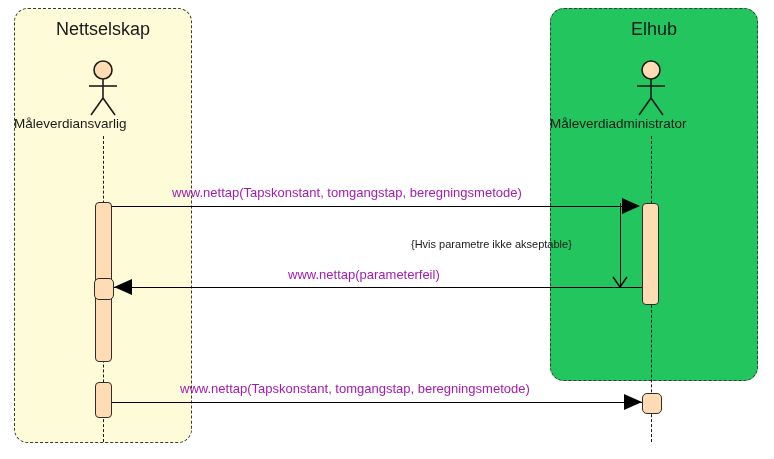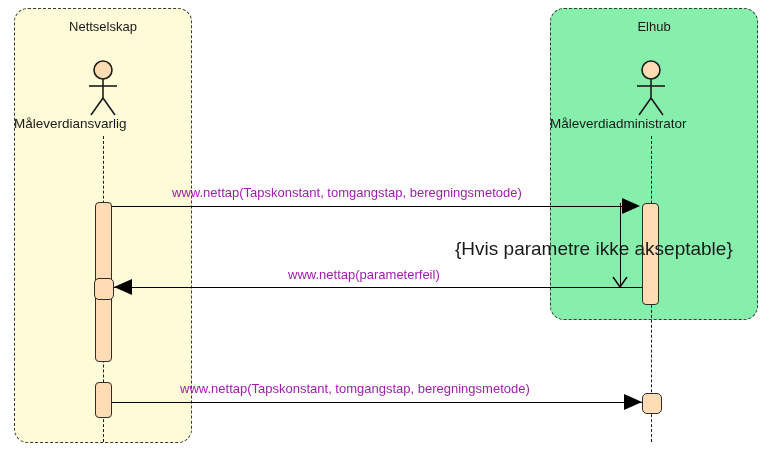--- a/index.html
+++ b/index.html
@@ -22,21 +22,21 @@
     border: 1px dashed #3a3a3a;
     border-radius: 14px;
     box-sizing: border-box;
   }
   .partition-title {
     position: absolute;
     top: 10px;
     left: 0;
     width: 100%;
     text-align: center;
-    font-size: 13px;
+    font-size: 18px;
     color: #1a1a1a;
     white-space: nowrap;
   }
   .actor {
     position: absolute;
     width: 44px;
     height: 58px;
   }
   .actor-label {
     position: absolute;
@@ -85,24 +85,23 @@
   }
   .arrow-open-down svg { display: block; }
   .msg-label {
     position: absolute;
     font-size: 13px;
     color: #a21caf;
     white-space: nowrap;
   }
   .guard-label {
     position: absolute;
-    font-size: 19px;
+    font-size: 11px;
     color: #1a1a1a;
     white-space: nowrap;
-    margin-left: 44px;
   }
 </style>
 </head>
 <body>
 
 <div id="diagram">
 
   <div class="partition" style="left:14px; top:8px; width:178px; height:435px; background:#fdfbd8;">
     <div class="partition-title">Nettselskap</div>
   </div>
@@ -113,21 +112,21 @@
       <line x1="22" y1="19" x2="22" y2="38" stroke="#1c1c1c" stroke-width="1.6"></line>
       <line x1="8" y1="26" x2="36" y2="26" stroke="#1c1c1c" stroke-width="1.6"></line>
       <line x1="22" y1="38" x2="10" y2="55" stroke="#1c1c1c" stroke-width="1.6"></line>
       <line x1="22" y1="38" x2="34" y2="55" stroke="#1c1c1c" stroke-width="1.6"></line>
     </svg>
   </div>
   <div class="actor-label" style="left:14px; top:116px; width:178px;">Måleverdiansvarlig</div>
 
   <div class="lifeline" style="left:103px; top:136px; height:306px;"></div>
 
-  <div class="partition" style="left:550px; top:8px; width:208px; height:312px; background:#86efac;">
+  <div class="partition" style="left:550px; top:8px; width:208px; height:373px; background:#22c55e;">
     <div class="partition-title">Elhub</div>
   </div>
 
   <div class="actor" style="left:629px; top:60px;">
     <svg width="44" height="58" viewBox="0 0 44 58">
       <circle cx="22" cy="10" r="9" fill="#ffdcb3" stroke="#1c1c1c" stroke-width="1.6"></circle>
       <line x1="22" y1="19" x2="22" y2="38" stroke="#1c1c1c" stroke-width="1.6"></line>
       <line x1="8" y1="26" x2="36" y2="26" stroke="#1c1c1c" stroke-width="1.6"></line>
       <line x1="22" y1="38" x2="10" y2="55" stroke="#1c1c1c" stroke-width="1.6"></line>
       <line x1="22" y1="38" x2="34" y2="55" stroke="#1c1c1c" stroke-width="1.6"></line>

